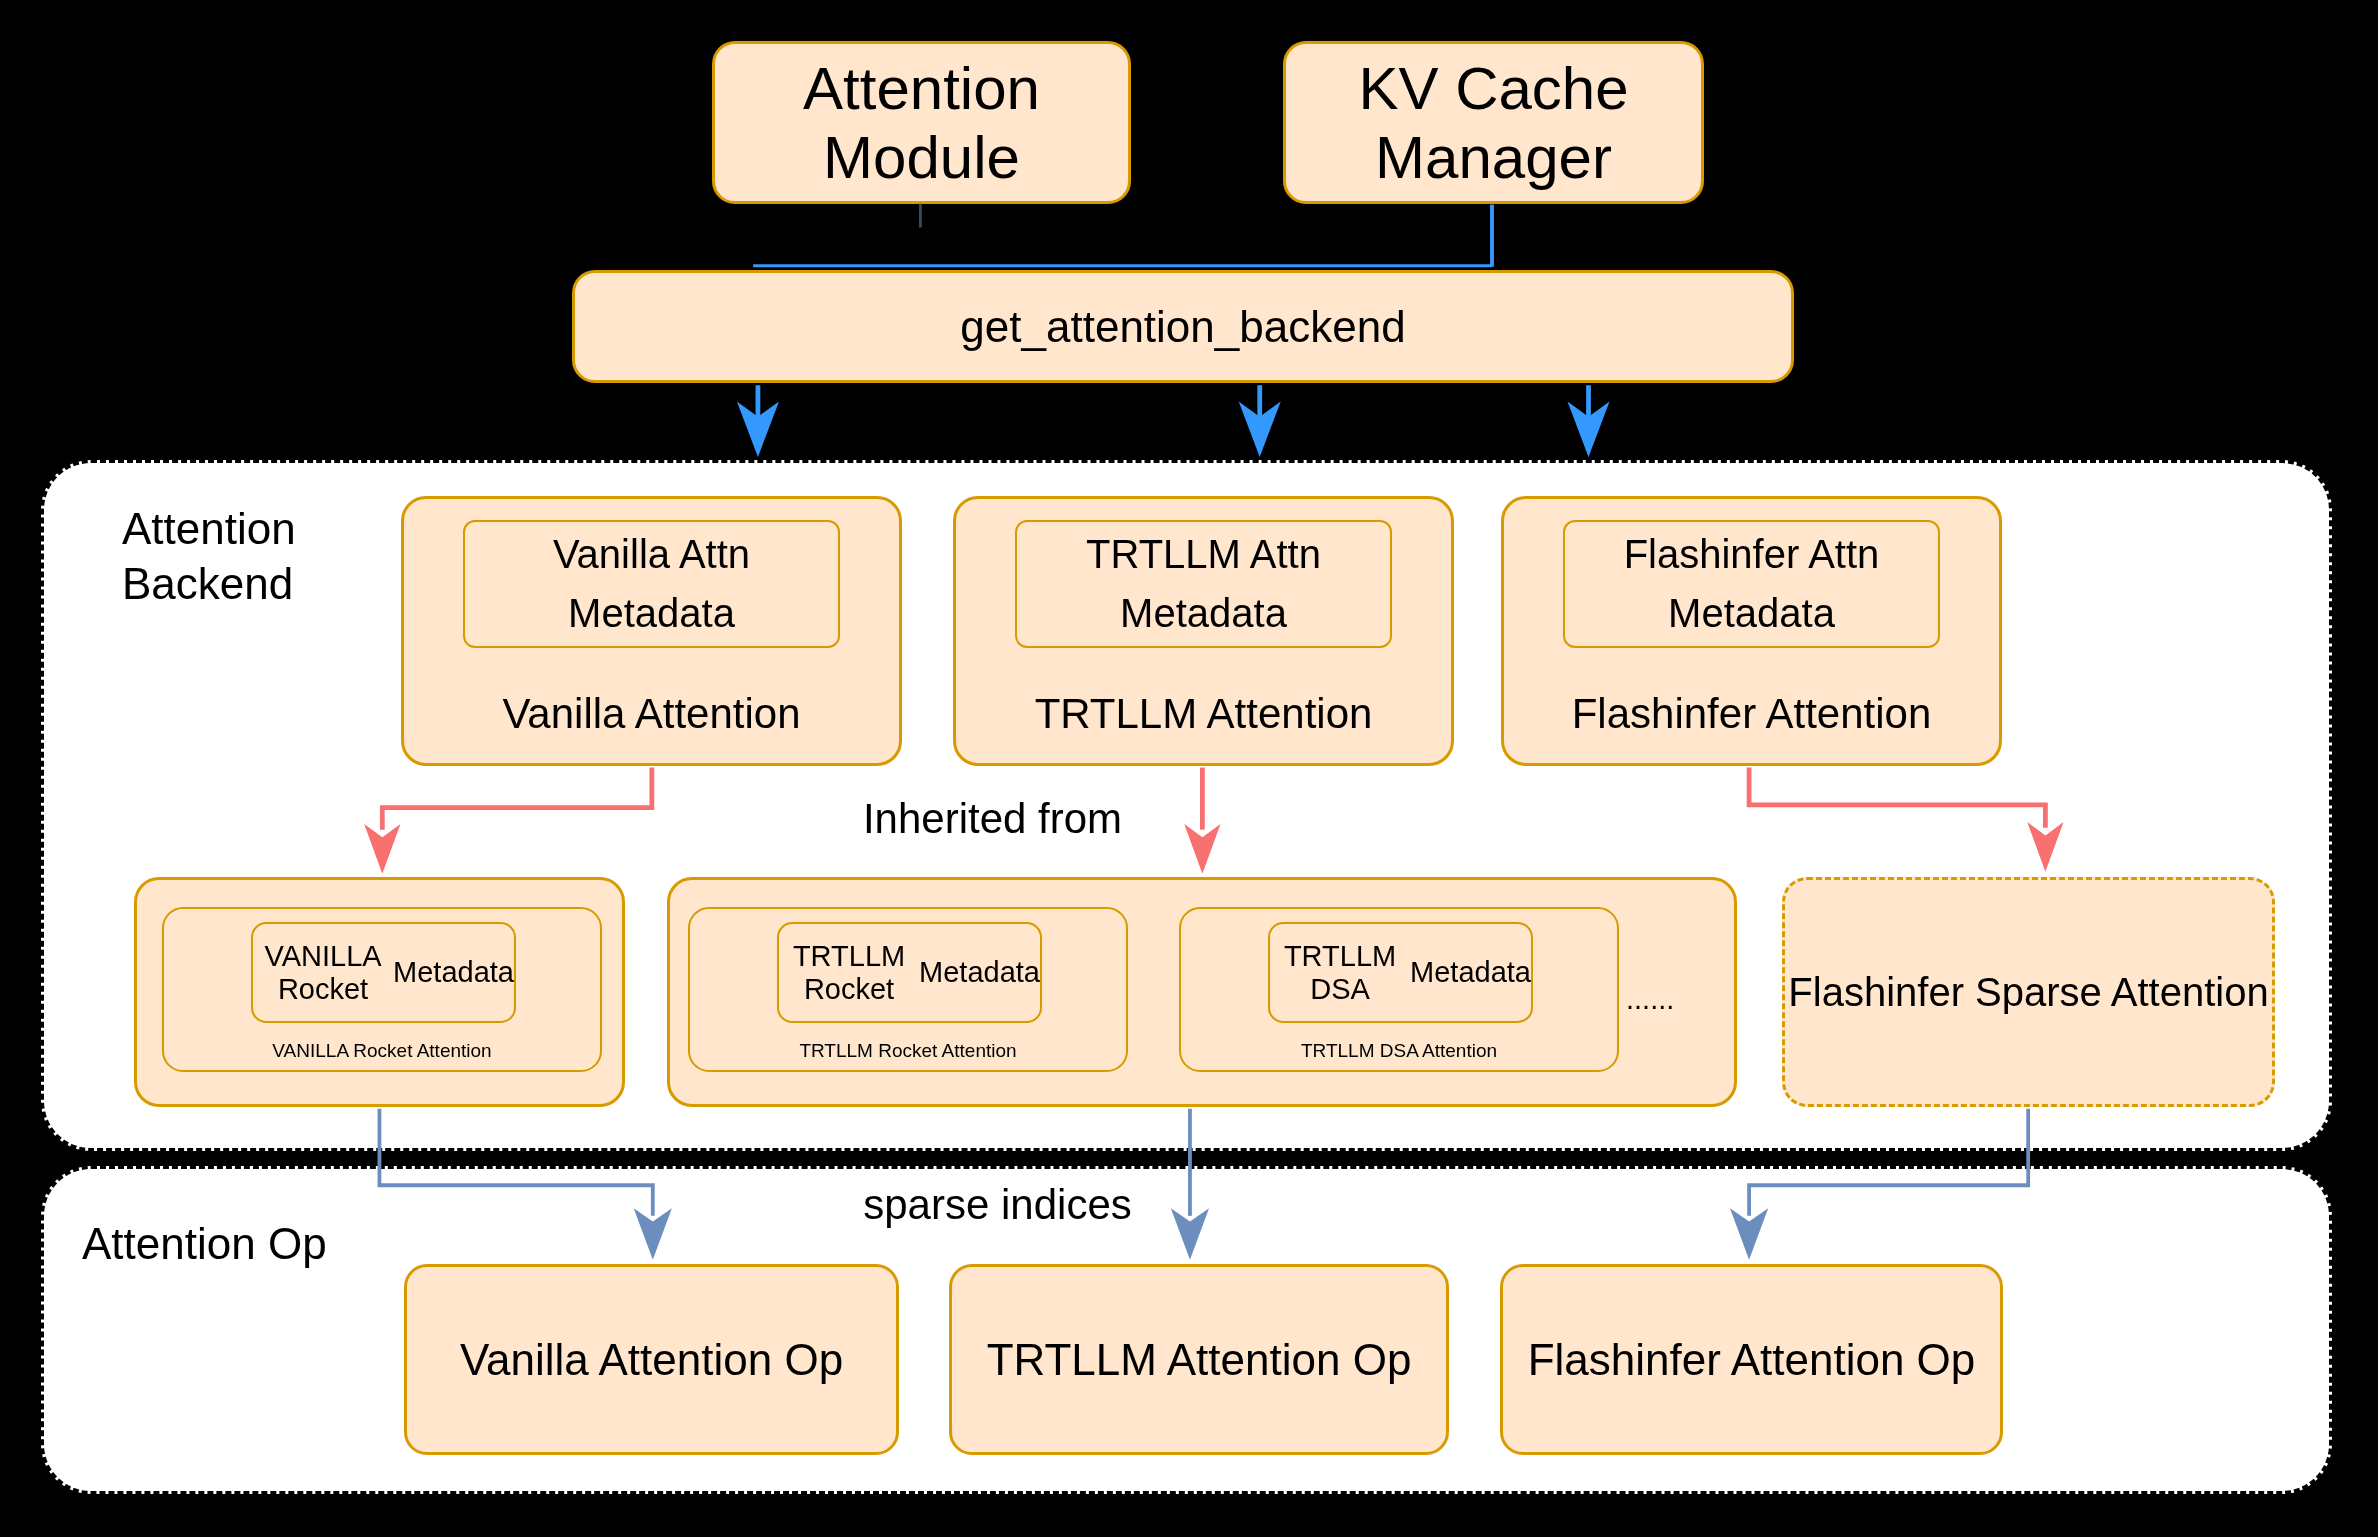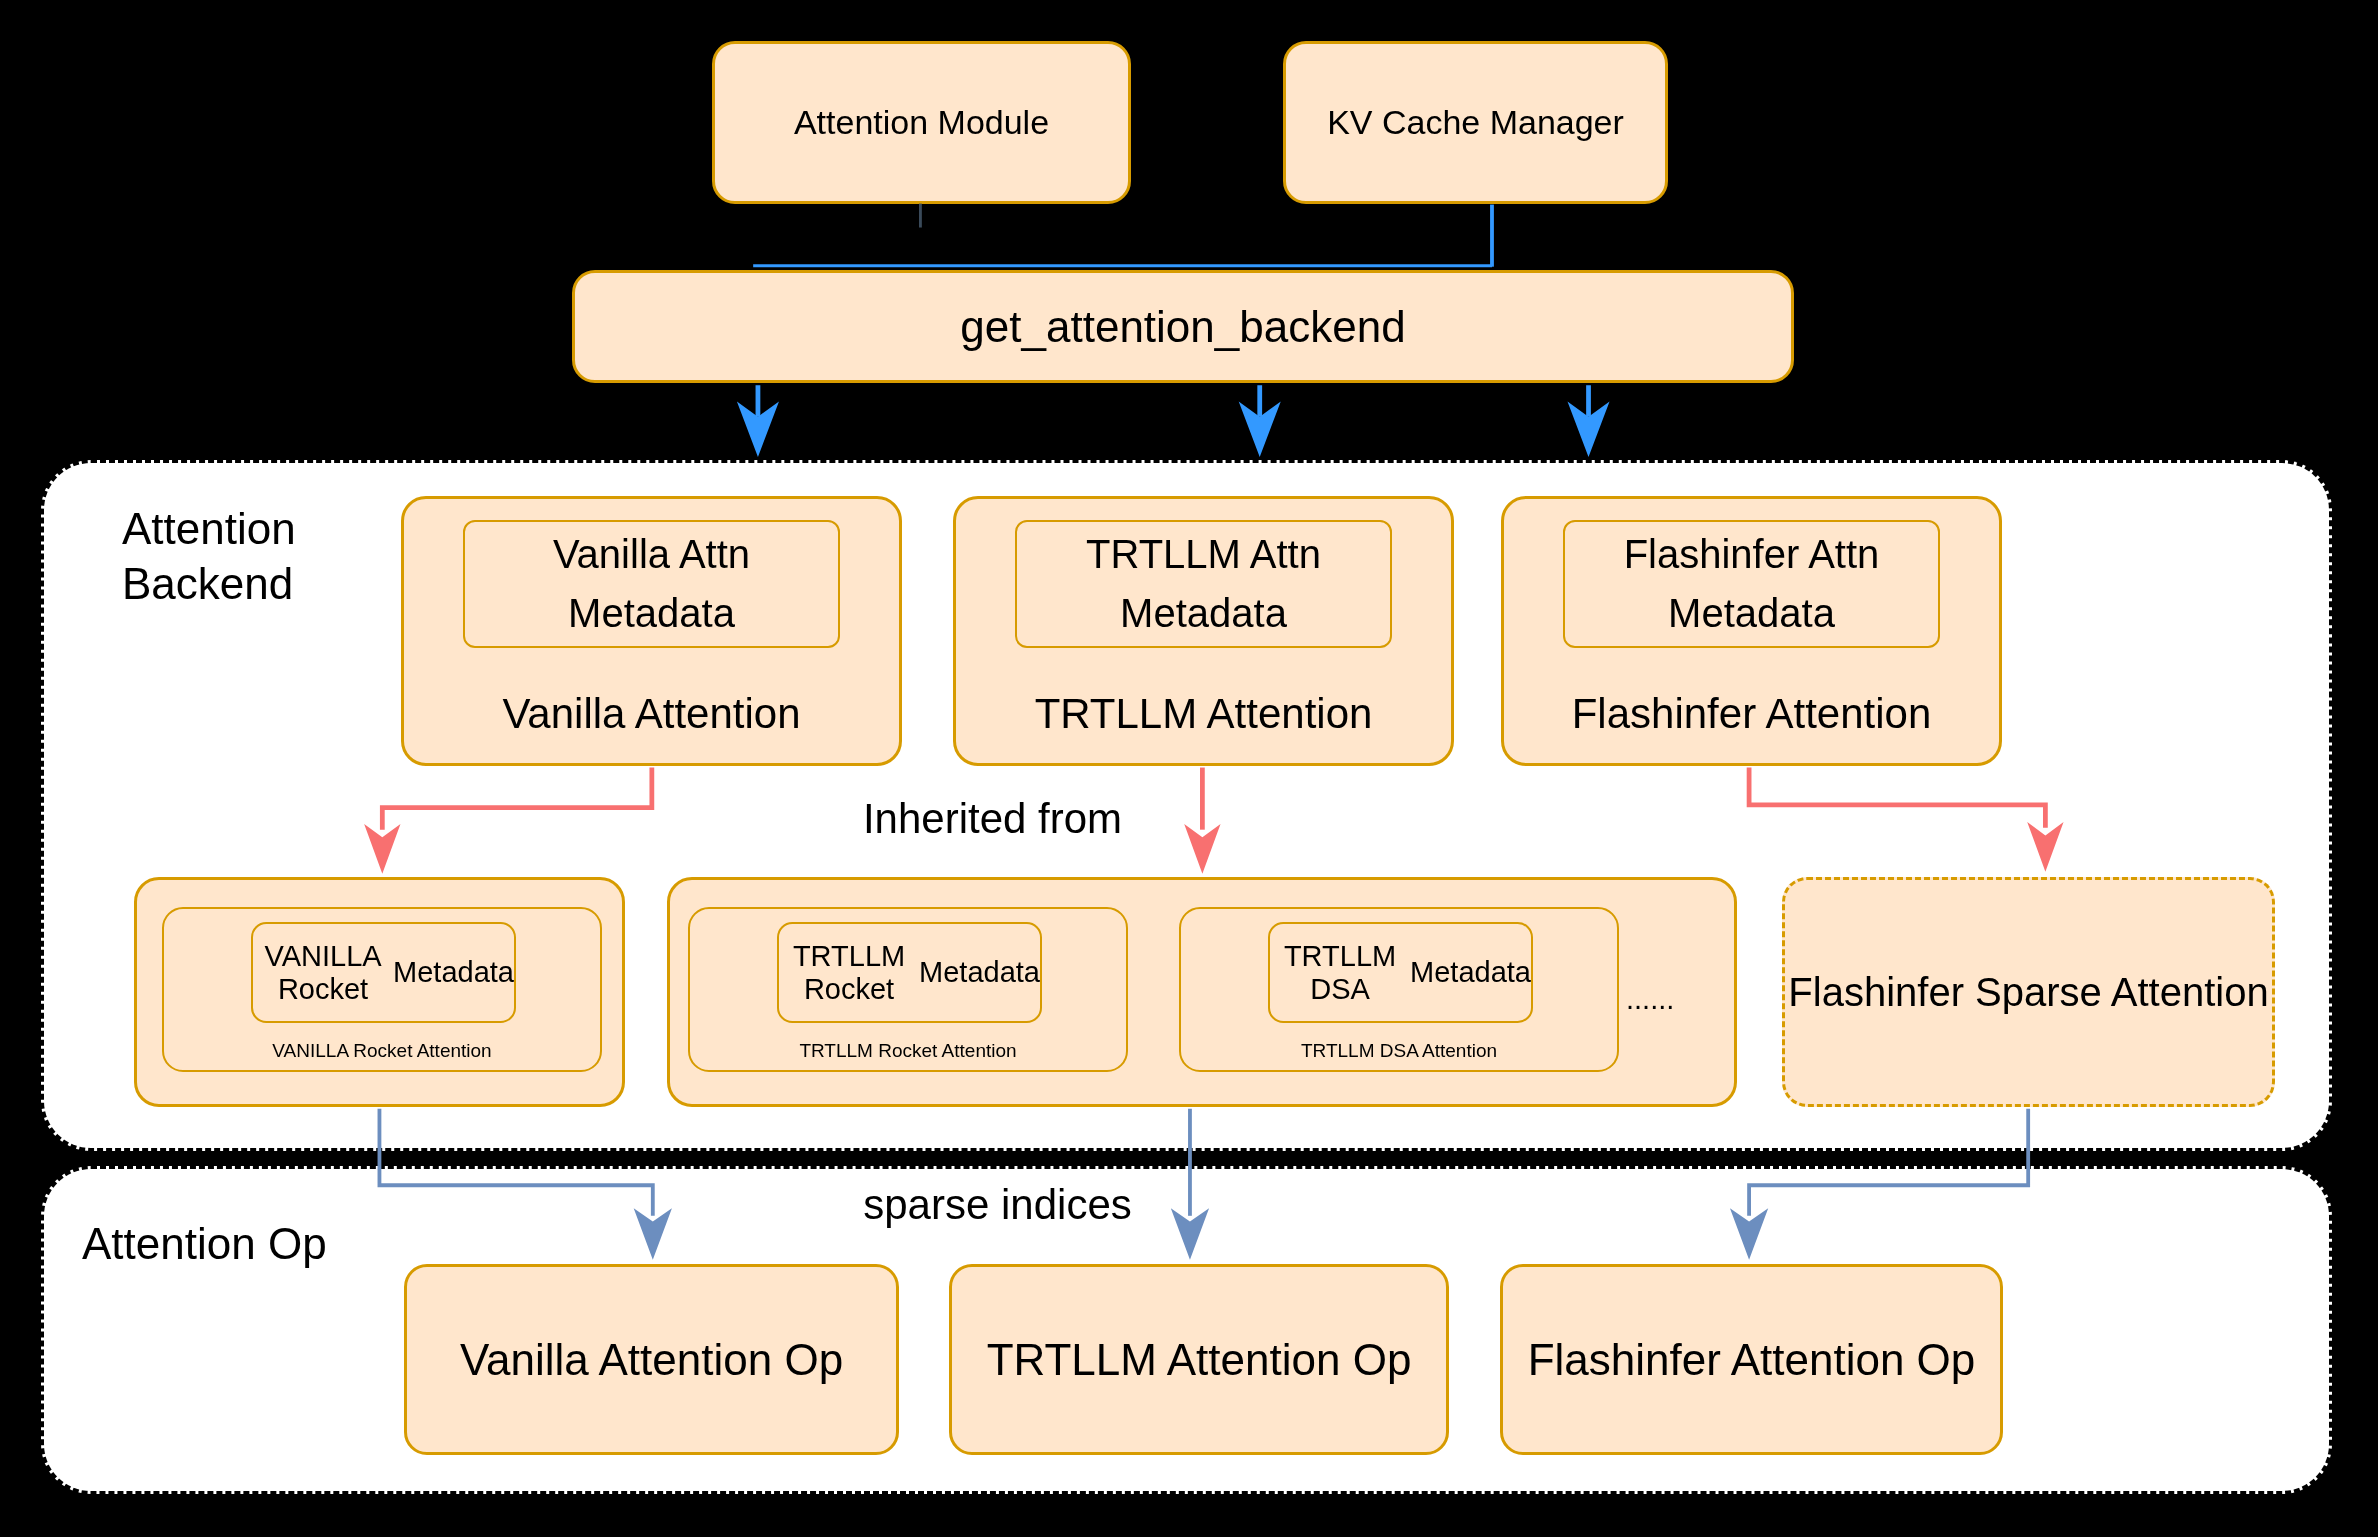--- a/index.html
+++ b/index.html
@@ -20,21 +20,21 @@
   }
   .node{
     position:absolute;
     background:#ffe6cc;
     border:3.8px solid #d79b00;
     border-radius:23px;
     box-sizing:border-box;
     display:flex;align-items:center;justify-content:center;
     text-align:center;
   }
-  .node.top{font-size:34px;}
+  .node.top{font-size:60px;}
   .node.wide{font-size:44px;}
   .node.backend{border-radius:25px;}
   .meta{
     position:absolute;left:59px;right:59px;top:21px;height:128px;
     background:#ffe6cc;border:2.9px solid #d79b00;border-radius:12px;
     box-sizing:border-box;
     display:flex;flex-direction:column;align-items:center;justify-content:center;
     font-size:40px;line-height:59px;text-align:center;
   }
   .node-label{
@@ -80,21 +80,21 @@
 <body>
 
 <div id="canvas">
 
   <div class="panel" style="left:41px;top:460px;width:2291px;height:691px;"></div>
   <div class="panel" style="left:41px;top:1166px;width:2291px;height:328px;"></div>
 
   <div class="node top" style="left:712px;top:41px;width:419px;height:163px;">
     <span>Attention Module</span>
   </div>
-  <div class="node top" style="left:1283px;top:41px;width:385px;height:163px;">
+  <div class="node top" style="left:1283px;top:41px;width:421px;height:163px;">
     <span>KV Cache Manager</span>
   </div>
   <div class="node wide" style="left:572px;top:270px;width:1222px;height:113px;">
     <span>get_attention_backend</span>
   </div>
 
   <div class="panel-label" style="left:122px;top:501px;">
     <div>Attention</div>
     <div>Backend</div>
   </div>

